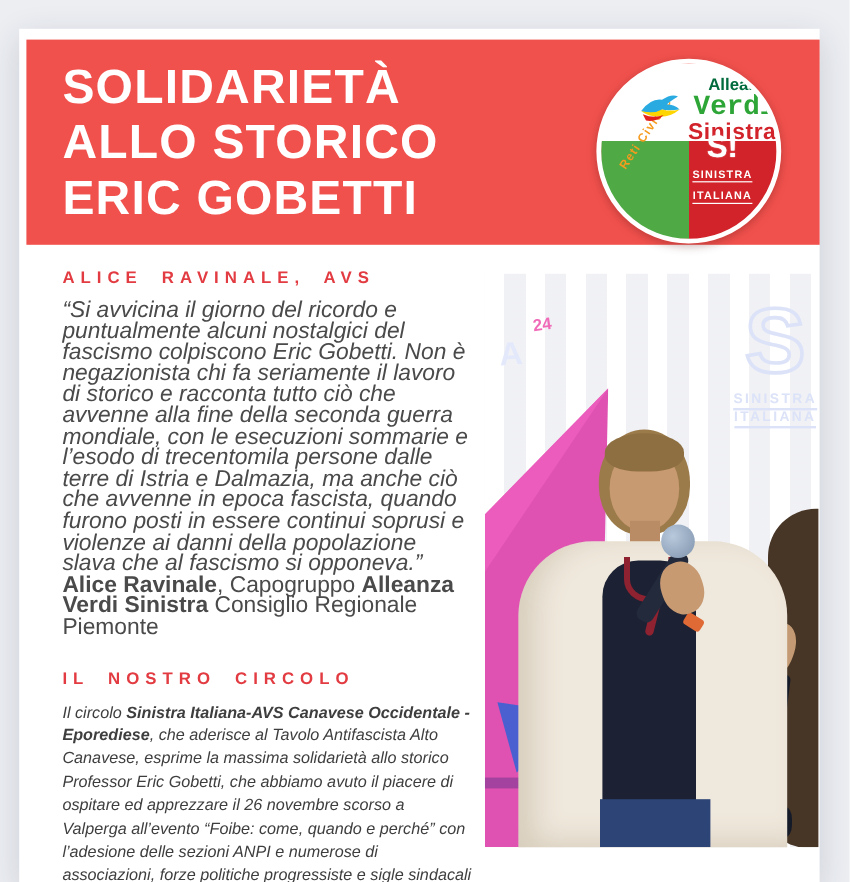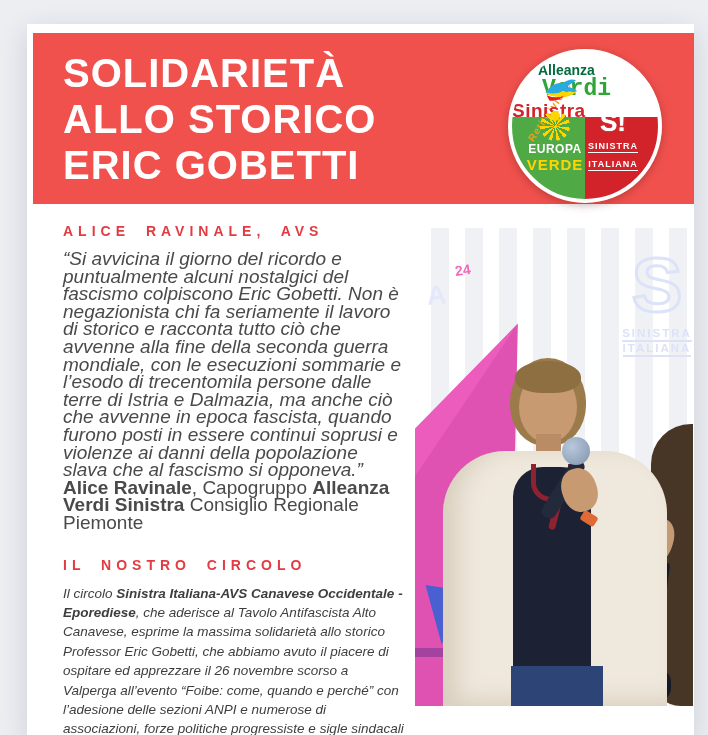--- a/index.html
+++ b/index.html
@@ -4,33 +4,33 @@
 <style>
   :root{
     --banner_red:#F1514D; --heading_red:#E23B41; --body_text:#3E3E3E; --quote_text:#4A4A4A;
     --page_bg:#ECEEF2; --card_bg:#FFFFFF; --photo_blue:#4C68CE; --photo_pink:#E052B2;
     --logo_green:#4FAA46; --logo_red:#D2232A; --europa_yellow:#FFD500; --avs_green:#2DA637;
     --avs_dark_green:#006B3C; --reti_orange:#F59B1E; --navy_top:#1C2234; --blazer_cream:#EFE8DC;
   }
   *{margin:0;padding:0;box-sizing:border-box;}
   html,body{width:708px;height:735px;overflow:hidden;}
   body{background:var(--page_bg,#ECEEF2);font-family:"Liberation Sans",sans-serif;position:relative;}
-  .card{position:absolute;left:27px;top:24px;width:667px;height:711px;background:var(--card_bg,#fff);
+  .card{position:absolute;left:16px;top:24px;width:667px;height:711px;background:var(--card_bg,#fff);
         box-shadow:0 8px 26px rgba(35,45,80,.16);}
   
   .banner{position:absolute;left:6px;top:9px;right:0;height:171px;background:var(--banner_red,#F1514D);}
   .title{position:absolute;left:30px;top:17px;color:#fff;font-size:40px;line-height:46px;
          font-weight:800;letter-spacing:1px;white-space:pre-line;}
   
   .logo{position:absolute;right:32px;top:16px;width:154px;height:154px;border-radius:50%;
         background:conic-gradient(from 0deg at 50% 44%,#fff 0 90deg,var(--logo_red,#D2232A) 90deg 180deg,var(--logo_green,#4FAA46) 180deg 270deg,#fff 270deg 360deg);
         border:4px solid #fff;box-shadow:0 2px 8px rgba(90,20,20,.35);overflow:hidden;}
   .reti{position:absolute;left:3px;top:53px;transform:rotate(-56deg);color:var(--reti_orange,#F59B1E);
         font-size:10px;font-weight:bold;letter-spacing:1px;}
-  .logo-top{position:absolute;top:10px;left:0;width:100%;text-align:left;line-height:1;}
+  .logo-top{position:absolute;top:10px;left:0;width:100%;text-align:right;line-height:1;}
   .dove{position:absolute;left:28px;top:12px;}
   .alleanza{font-size:14px;font-weight:800;color:var(--avs_dark_green,#006B3C);margin-left:26px;}
   .verdi{font-size:23px;font-weight:800;color:var(--avs_green,#2DA637);margin-left:30px;margin-top:1px;font-family:Liberation Mono, monospace;}
   .sinistra{font-size:19px;font-weight:800;color:var(--logo_red,#D2232A);margin-top:0px;letter-spacing:.5px;}
   .ev{position:absolute;left:10px;bottom:26px;width:66px;text-align:center;}
   .sunflower{width:30px;height:30px;margin:0 auto 1px;border-radius:50%;
              background:repeating-conic-gradient(var(--europa_yellow,#FFD500) 0 14deg,rgba(0,0,0,0) 14deg 32deg);}
   .sunflower i{display:block;width:10px;height:10px;margin:10px auto;background:var(--europa_yellow,#FFD500);border-radius:50%;}
   .ev1{font-size:12px;font-weight:800;color:#fff;letter-spacing:.5px;}
   .ev2{font-size:15px;font-weight:800;color:var(--europa_yellow,#FFD500);letter-spacing:1px;}
@@ -105,27 +105,20 @@
       <div class="logo-top">
         <svg class="dove" viewBox="0 0 60 40" width="40" height="27">
           <path d="M8 26 Q20 10 34 12 Q46 4 54 8 Q44 14 40 18 Q50 18 56 24 Q42 26 34 24 Q24 34 8 26" fill="#29ABE2"></path>
           <path d="M8 26 Q24 30 34 24 Q44 27 56 24 Q44 34 30 33 Q16 33 8 26" fill="#FFD500"></path>
           <path d="M10 30 Q24 36 36 31 Q28 40 14 38 Z" fill="#E2211C"></path>
         </svg>
         <div class="alleanza">Alleanza</div>
         <div class="verdi">Verdi</div>
         <div class="sinistra">Sinistra</div>
       </div>
-      <div class="ev">
-        <div class="sunflower">
-            <i></i>
-          </div>
-        <div class="ev1">EUROPA</div>
-        <div class="ev2">VERDE</div>
-      </div>
       <div class="si">
         <div class="si-mark">S!</div>
         <div><span class="si-l">SINISTRA</span></div>
         <div><span class="si-l">ITALIANA</span></div>
       </div>
     </div>
   </header>
 
   <main class="left-col">
     <section>

